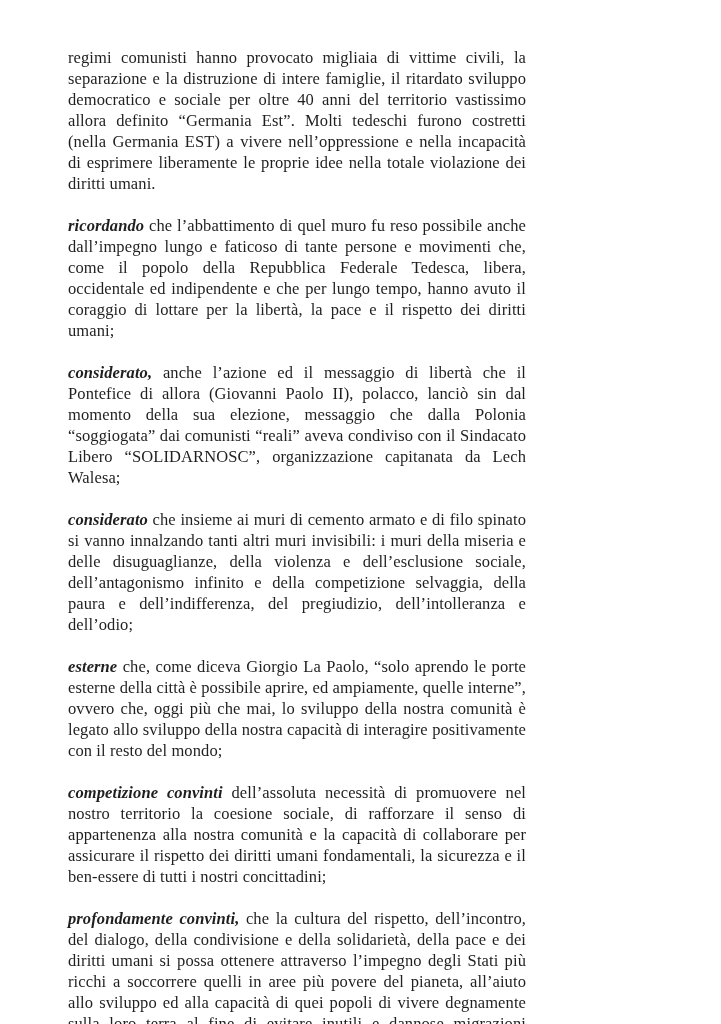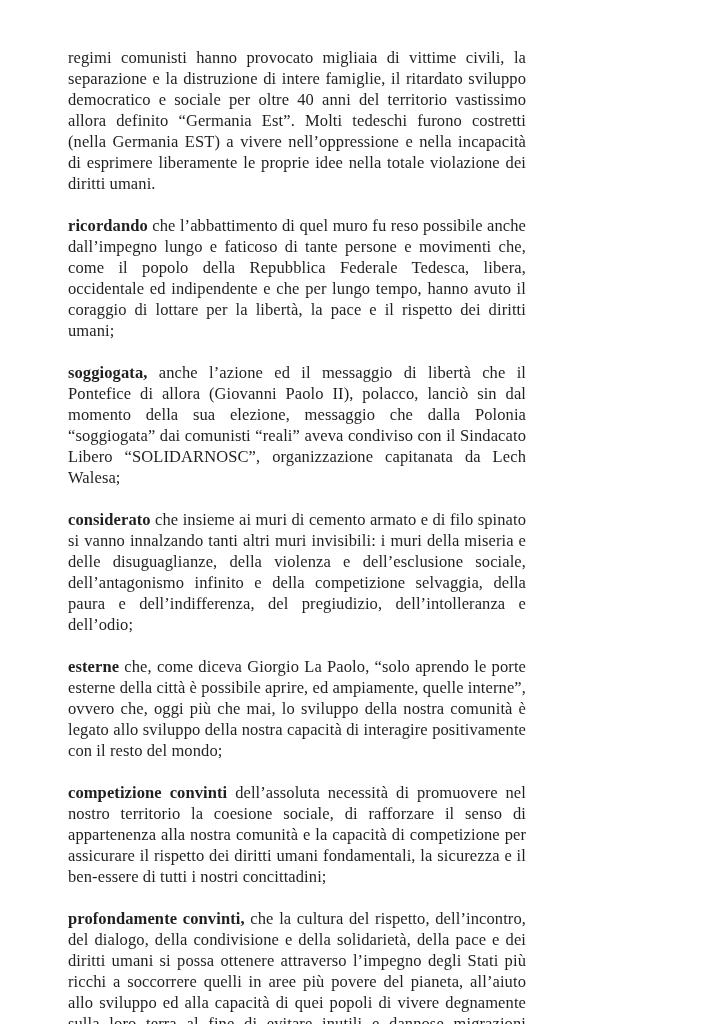--- a/index.html
+++ b/index.html
@@ -25,36 +25,37 @@
     font-family: "Liberation Serif", "DejaVu Serif", serif;
     font-size: 16.5px;
     line-height: 21px;
     color: #1f1f1f;
     text-align: justify;
     letter-spacing: 0.1px;
   }
   .para:last-child { margin-bottom: 16px; }
   .lead {
     font-weight: bold;
+    font-style: italic;
   }
   .lead:empty { display: none; }
 </style>
 </head>
 <body>
 
 <div class="page">
 
   <p class="para"><span>regimi comunisti hanno provocato migliaia di vittime civili, la separazione e la distruzione di intere famiglie, il ritardato sviluppo democratico e sociale per oltre 40 anni del territorio vastissimo allora definito “Germania Est”. Molti tedeschi furono costretti (nella Germania EST) a vivere nell’oppressione e nella incapacità di esprimere liberamente le proprie idee nella totale violazione dei diritti umani.</span></p>
 
   <p class="para"><span class="lead">ricordando</span><span> che l’abbattimento di quel muro fu reso possibile anche dall’impegno lungo e faticoso di tante persone e movimenti che, come il popolo della Repubblica Federale Tedesca, libera, occidentale ed indipendente e che per lungo tempo, hanno avuto il coraggio di lottare per la libertà, la pace e il rispetto dei diritti umani;</span></p>
 
-  <p class="para"><span class="lead">soggiogata,</span><span> anche l’azione ed il messaggio di libertà che il Pontefice di allora (Giovanni Paolo II), polacco, lanciò sin dal momento della sua elezione, messaggio che dalla Polonia “soggiogata” dai comunisti “reali” aveva condiviso con il Sindacato Libero “SOLIDARNOSC”, organizzazione capitanata da Lech Walesa;</span></p>
+  <p class="para"><span class="lead">considerato,</span><span> anche l’azione ed il messaggio di libertà che il Pontefice di allora (Giovanni Paolo II), polacco, lanciò sin dal momento della sua elezione, messaggio che dalla Polonia “soggiogata” dai comunisti “reali” aveva condiviso con il Sindacato Libero “SOLIDARNOSC”, organizzazione capitanata da Lech Walesa;</span></p>
 
   <p class="para"><span class="lead">considerato</span><span> che insieme ai muri di cemento armato e di filo spinato si vanno innalzando tanti altri muri invisibili: i muri della miseria e delle disuguaglianze, della violenza e dell’esclusione sociale, dell’antagonismo infinito e della competizione selvaggia, della paura e dell’indifferenza, del pregiudizio, dell’intolleranza e dell’odio;</span></p>
 
   <p class="para"><span class="lead">esterne</span><span> che, come diceva Giorgio La Paolo, “solo aprendo le porte esterne della città è possibile aprire, ed ampiamente, quelle interne”, ovvero che, oggi più che mai, lo sviluppo della nostra comunità è legato allo sviluppo della nostra capacità di interagire positivamente con il resto del mondo;</span></p>
 
-  <p class="para"><span class="lead">competizione convinti</span><span> dell’assoluta necessità di promuovere nel nostro territorio la coesione sociale, di rafforzare il senso di appartenenza alla nostra comunità e la capacità di competizione per assicurare il rispetto dei diritti umani fondamentali, la sicurezza e il ben-essere di tutti i nostri concittadini;</span></p>
+  <p class="para"><span class="lead">competizione convinti</span><span> dell’assoluta necessità di promuovere nel nostro territorio la coesione sociale, di rafforzare il senso di appartenenza alla nostra comunità e la capacità di collaborare per assicurare il rispetto dei diritti umani fondamentali, la sicurezza e il ben-essere di tutti i nostri concittadini;</span></p>
 
 
   <p class="para"><span class="lead">profondamente convinti,</span><span> che la cultura del rispetto, dell’incontro, del dialogo, della condivisione e della solidarietà, della pace e dei diritti umani si possa ottenere attraverso l’impegno degli Stati più ricchi a soccorrere quelli in aree più povere del pianeta, all’aiuto allo sviluppo ed alla capacità di quei popoli di vivere degnamente sulla loro terra al fine di evitare inutili e dannose migrazioni provocando lo sradicamento delle loro vite nei loro contesti sociali e la perdita della loro identità culturale;</span></p>
 
 </div>
 
 </body></html>

